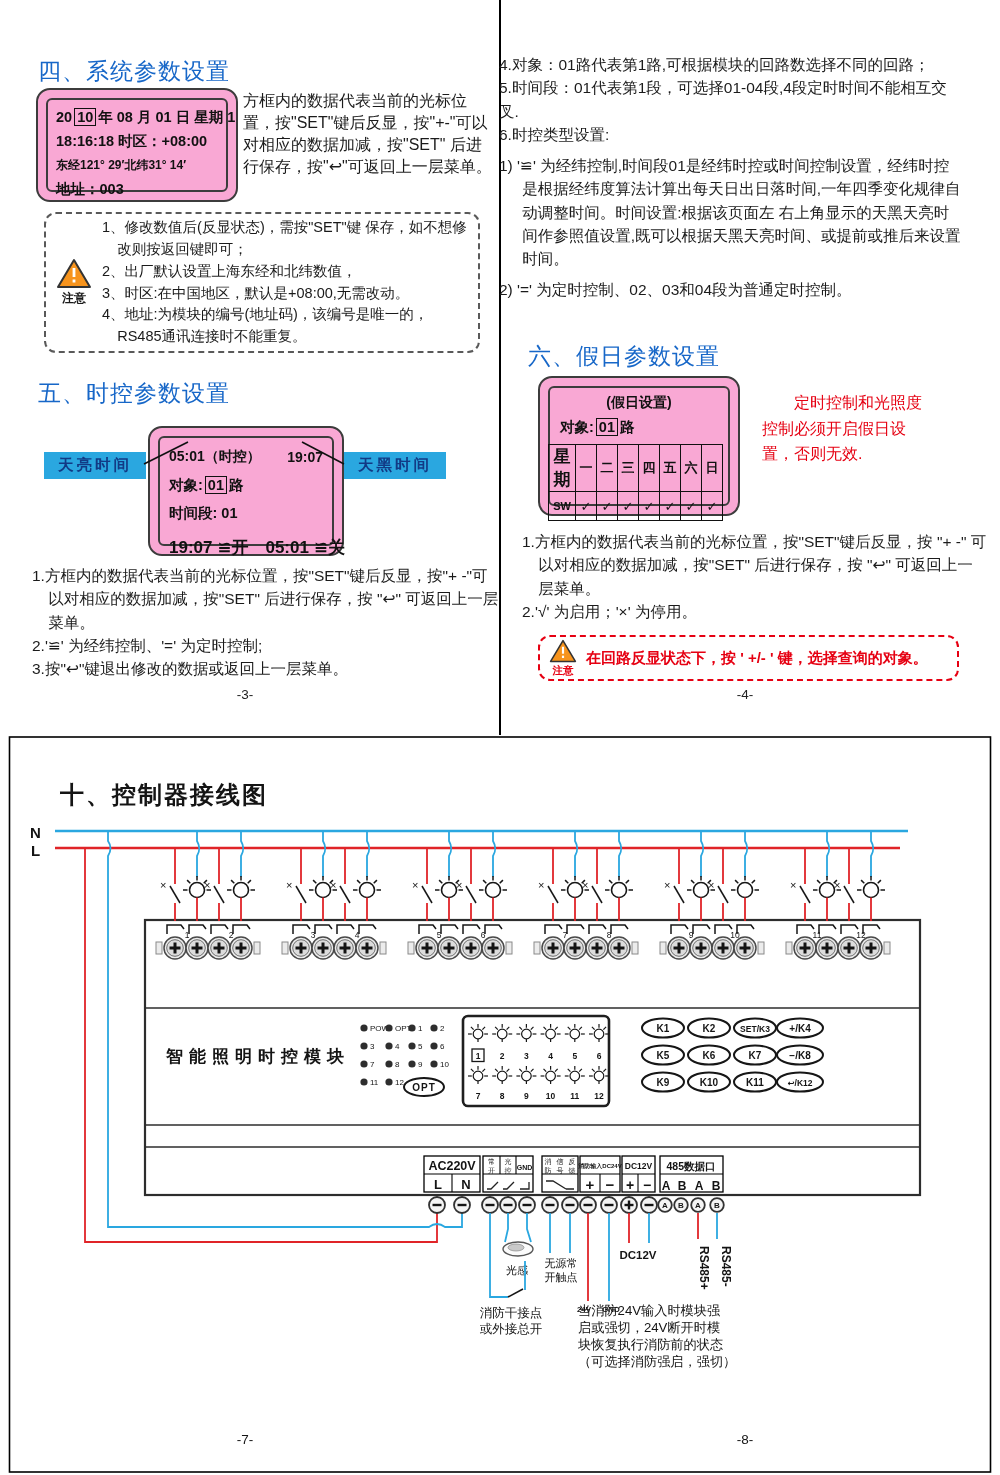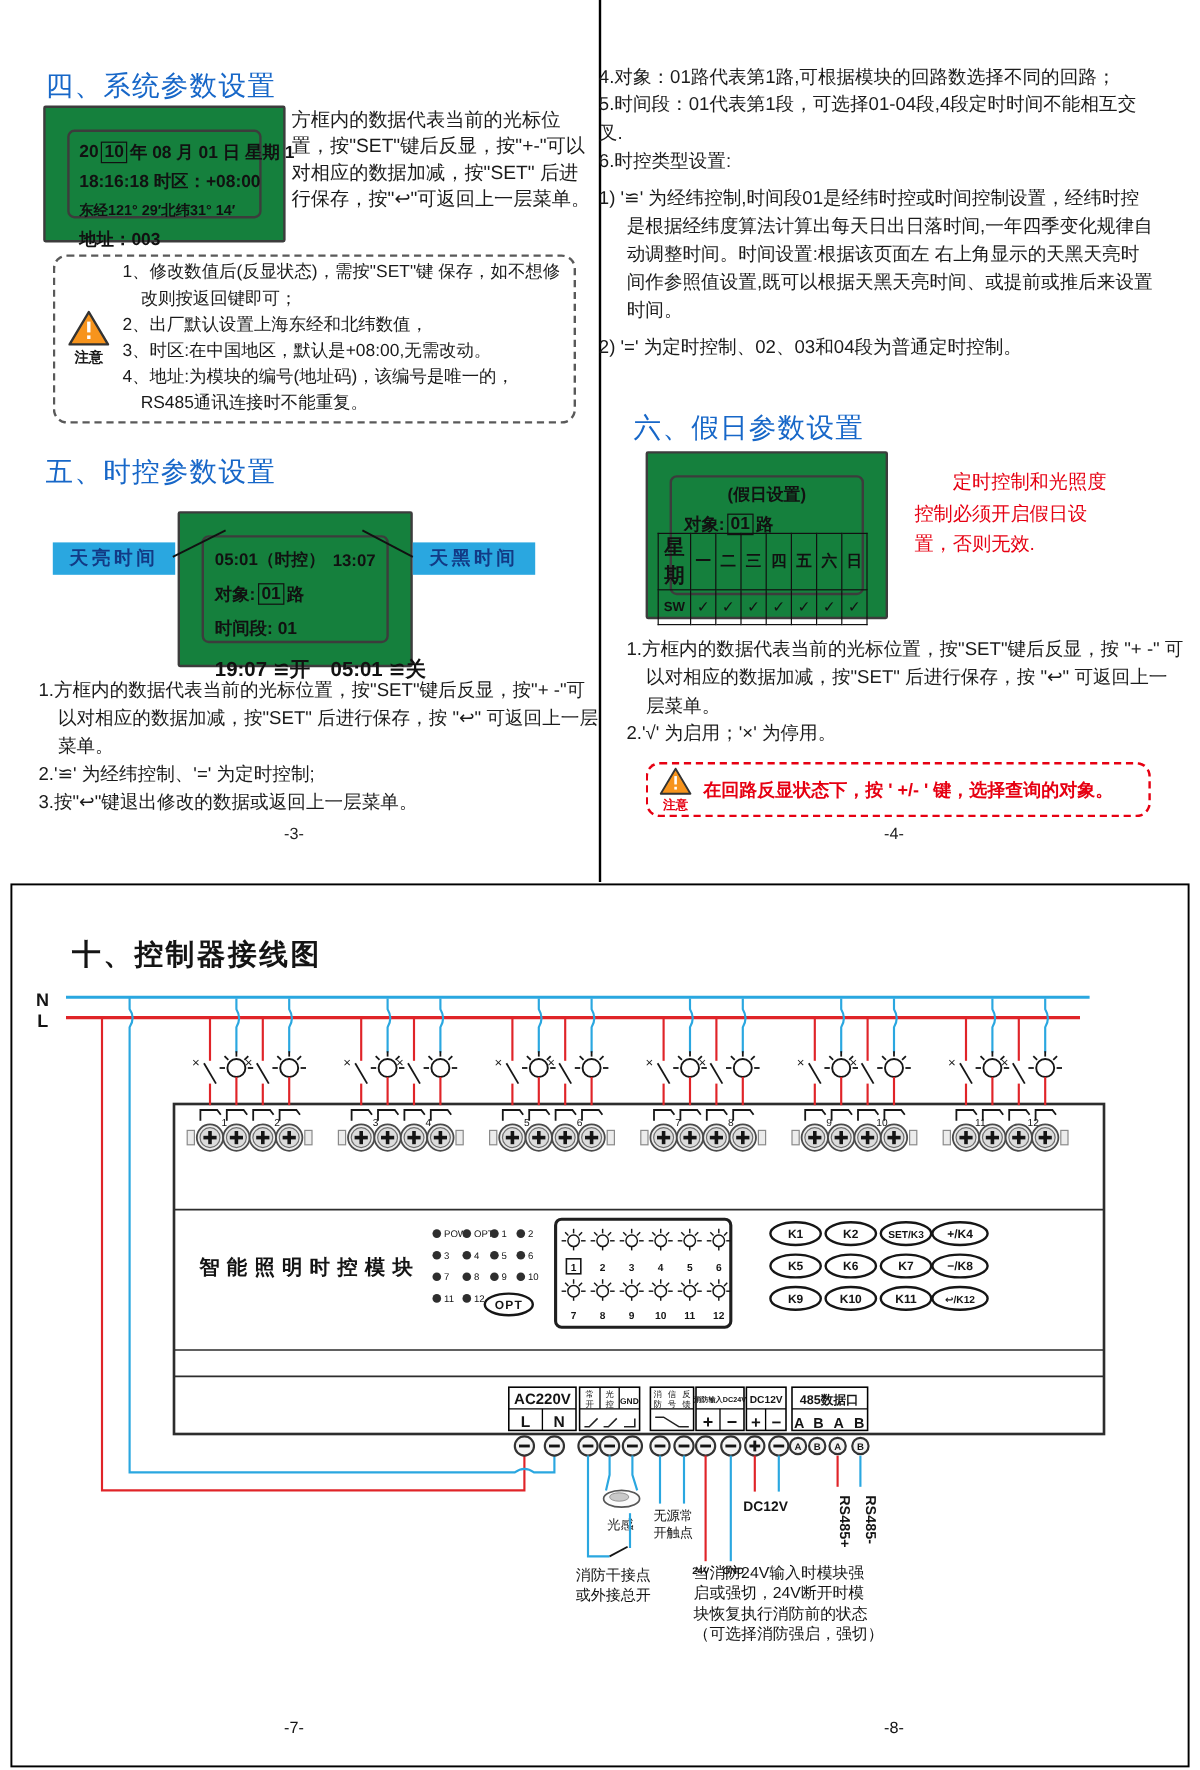--- a/index.html
+++ b/index.html
@@ -7,21 +7,21 @@
     --wire-red:#e02428; --wire-blue:#2aa7e0;
   }
   html,body{margin:0;padding:0}
   body{width:1000px;height:1475px;position:relative;background:#fff;
        font-family:"Liberation Sans","DejaVu Sans",sans-serif;color:#1a1a1a;overflow:hidden}
   .sec-title{position:absolute;font-weight:normal;color:var(--title-blue);font-size:23px;letter-spacing:1px;white-space:nowrap}
   .txt{position:absolute;color:#1b1b1b;font-size:15.5px;line-height:1.5}
   .hang{padding-left:1.05em;text-indent:-1.05em;margin:0}
   .hang2{padding-left:1.5em;text-indent:-1.5em;margin-top:8px}
   .col-divider{position:absolute;left:499px;top:0;width:2px;height:735px;background:#000}
-  .lcd{position:absolute;border:2.5px solid #3c3c3c;border-radius:2px;background:#15803d;padding:18px;box-sizing:border-box}
+  .lcd{position:absolute;border:2.5px solid #3c3c3c;border-radius:14px;background:#f9a8d4;padding:8px;box-sizing:border-box}
   .lcd-in{border:2px solid #3c3c3c;border-radius:6px;width:100%;height:100%;box-sizing:border-box;padding:5px 8px;font-weight:bold;color:#111}
   .lcd-line{display:flex;align-items:center;white-space:nowrap;height:24px;font-size:14.5px}
   .lcd-line.small{font-size:12px}
   .box-val{display:inline-block;border:1.6px solid #111;padding:0 2px;margin:0 2px;line-height:1.15}
   .note-box{position:absolute;border:2.2px dashed #595959;border-radius:12px;display:flex;align-items:center;box-sizing:border-box;background:transparent}
   .note-box.red{border-color:var(--red)}
   .warn-col{flex:0 0 56px;display:flex;flex-direction:column;align-items:center;gap:1px}
   .warn-label{font-size:12px;font-weight:bold}
   .warn-label.red{color:var(--red)}
   .note-items{flex:1;font-size:14.5px;line-height:1.5;padding-right:8px}
@@ -98,21 +98,21 @@
       <div class="hang">3、时区:在中国地区，默认是+08:00,无需改动。</div>
       <div class="hang">4、地址:为模块的编号(地址码)，该编号是唯一的，RS485通讯连接时不能重复。</div>
     </div>
   </div>
 
   <div class="sec-title" style="left:38px;top:378px">五、时控参数设置</div>
   <div class="lcd" style="left:148px;top:426px;width:196px;height:130px">
     <div class="lcd-in" style="padding:7px 9px">
       <div class="lcd-line" style="justify-content:space-between;font-size:14px">
         <span>05:01（时控）</span>
-        <span>13:07</span>
+        <span>19:07</span>
       </div>
       <div class="lcd-line" style="margin-top:4px">
         <span>对象:</span>
         <span class="box-val">01</span>
         <span>路</span>
       </div>
       <div class="lcd-line" style="margin-top:4px">时间段: 01</div>
       <div class="lcd-line" style="margin-top:10px;font-size:17px">19:07 ≌开　05:01 ≌关</div>
     </div>
   </div>

